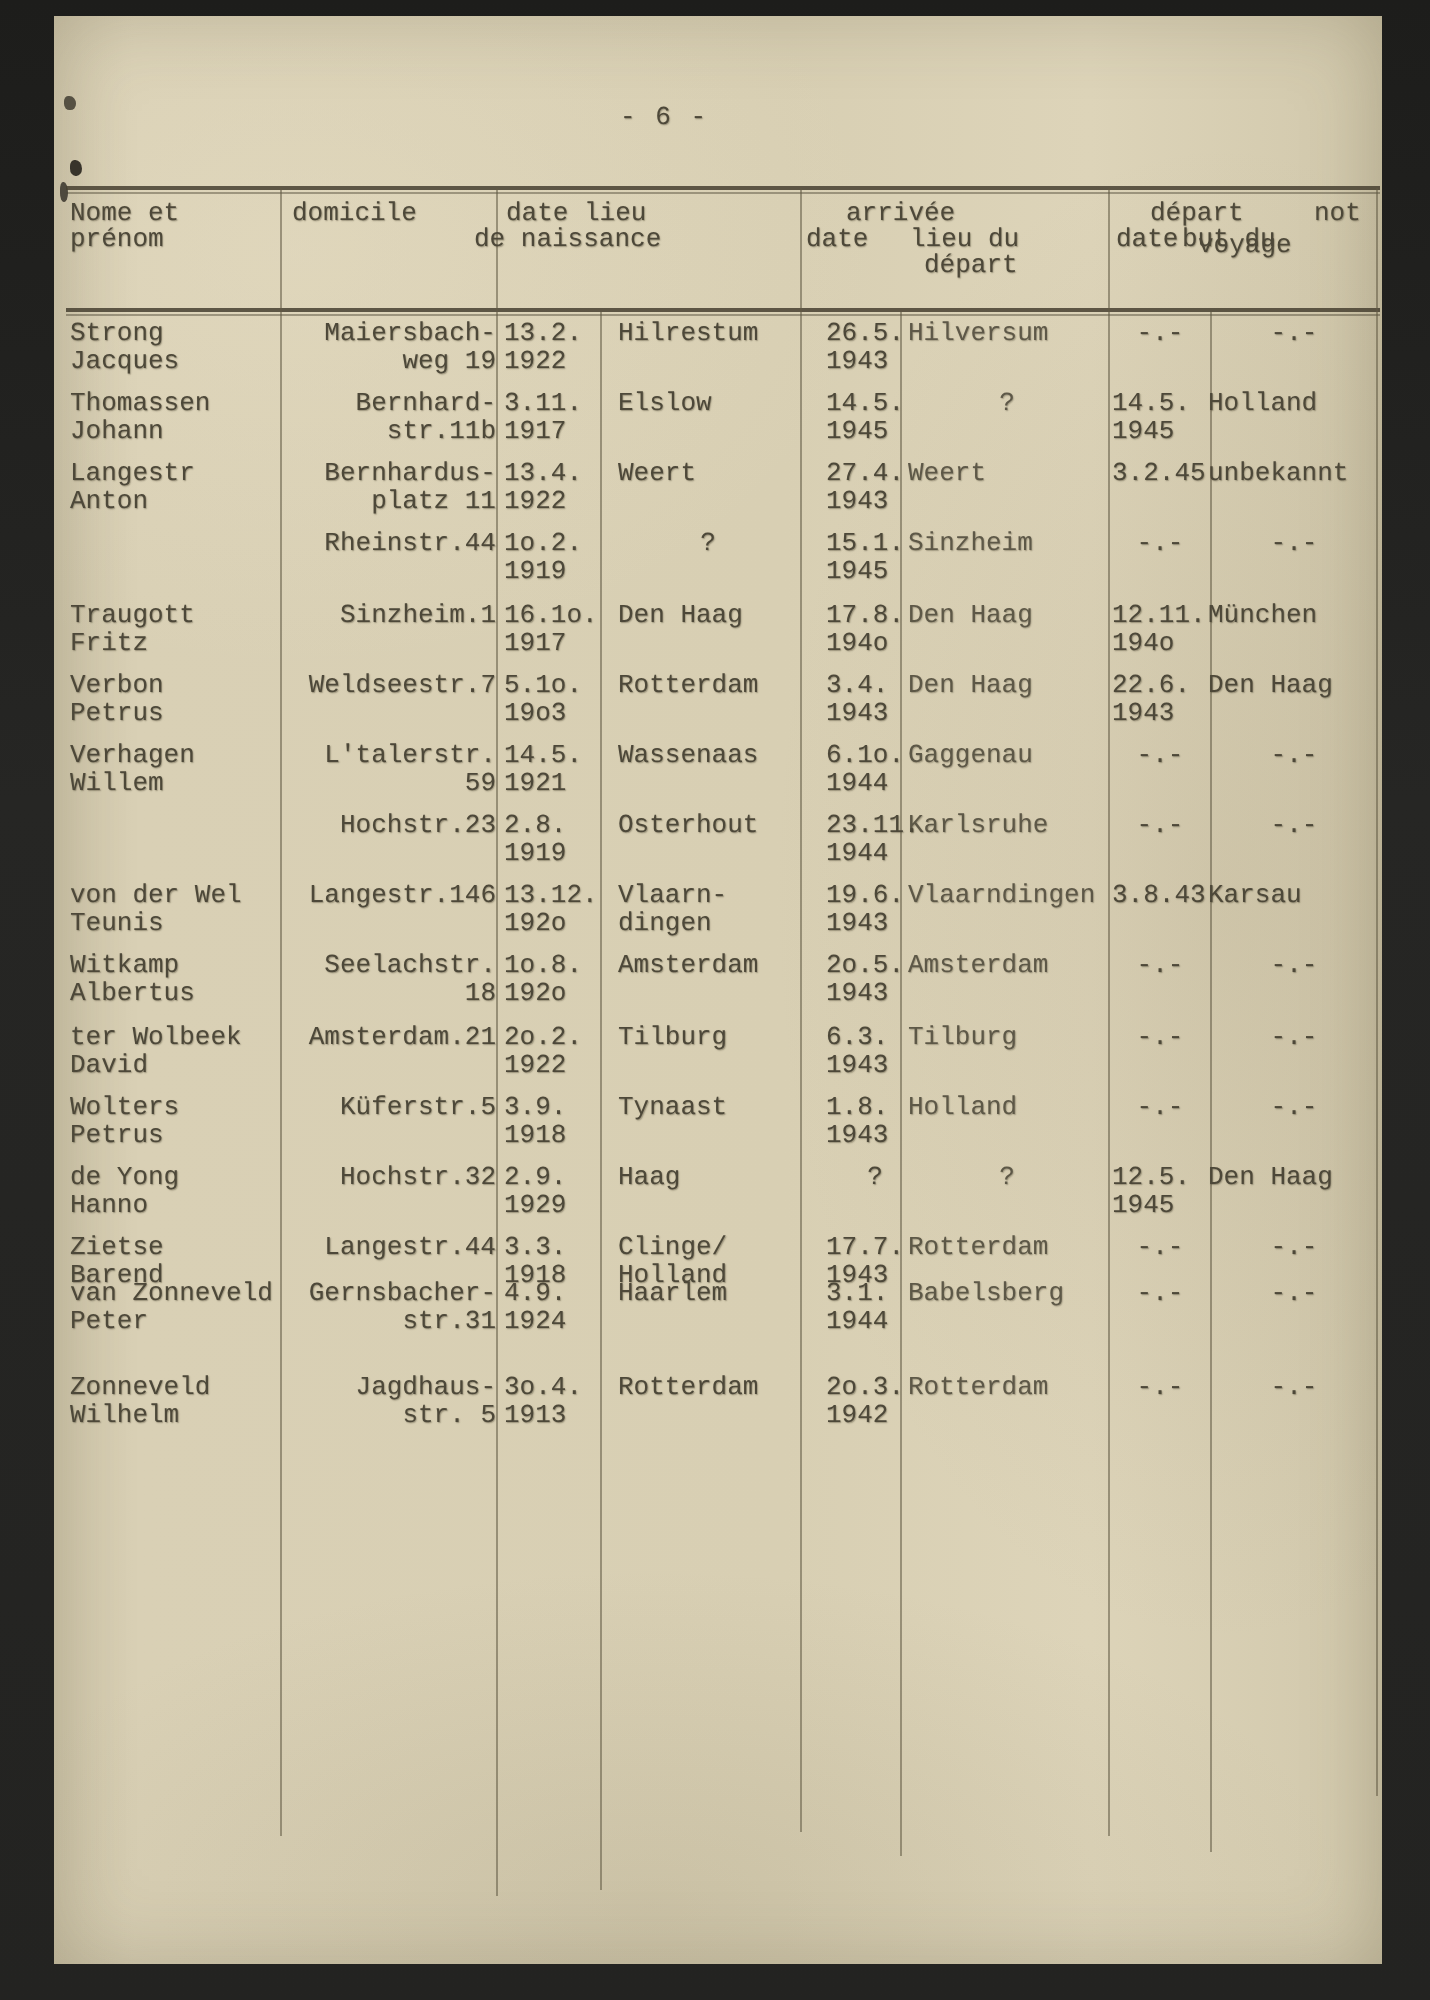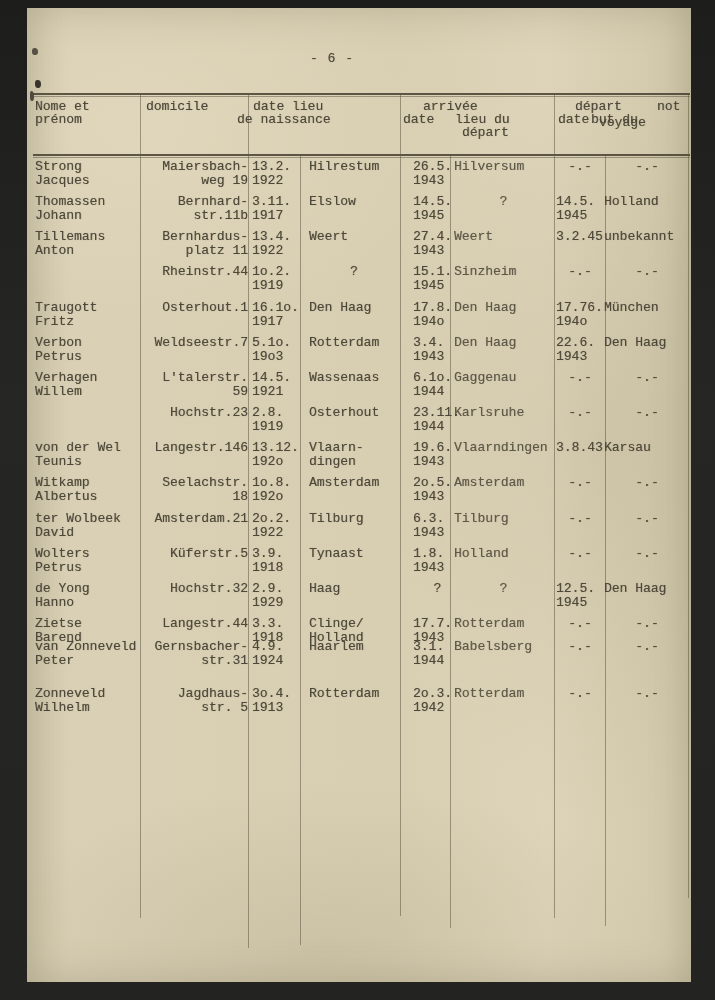--- a/index.html
+++ b/index.html
@@ -110,21 +110,21 @@
     <div class="cell c-bplace">Elslow</div>
     <div class="cell c-adate">14.5.
 1945</div>
     <div class="cell c-aplace ctr">?</div>
     <div class="cell c-ddate">14.5.
 1945</div>
     <div class="cell c-ddest">Holland</div>
   </div>
 
   <div class="row" style="top: 222px;">
-    <div class="cell c-name">Tillemans
+    <div class="cell c-name">Langestr
 Anton</div>
     <div class="cell c-dom">Bernhardus-
 platz 11</div>
     <div class="cell c-bdate">13.4.
 1922</div>
     <div class="cell c-bplace">Weert</div>
     <div class="cell c-adate">27.4.
 1943</div>
     <div class="cell c-aplace">Weert</div>
     <div class="cell c-ddate">3.2.45</div>
@@ -139,28 +139,28 @@
     <div class="cell c-adate">15.1.
 1945</div>
     <div class="cell c-aplace">Sinzheim</div>
     <div class="cell c-ddate ctr">-.-</div>
     <div class="cell c-ddest ctr">-.-</div>
   </div>
 
   <div class="row" style="top: 293px;">
     <div class="cell c-name">Traugott
 Fritz</div>
-    <div class="cell c-dom">Osterhout.1</div>
+    <div class="cell c-dom">Sinzheim.1</div>
     <div class="cell c-bdate">16.1o.
 1917</div>
     <div class="cell c-bplace">Den Haag</div>
     <div class="cell c-adate">17.8.
 194o</div>
     <div class="cell c-aplace">Den Haag</div>
-    <div class="cell c-ddate">17.76.
+    <div class="cell c-ddate">12.11.
 194o</div>
     <div class="cell c-ddest">München</div>
   </div>
 
   <div class="row" style="top: 328px;">
     <div class="cell c-name">Verbon
 Petrus</div>
     <div class="cell c-dom">Weldseestr.7</div>
     <div class="cell c-bdate">5.1o.
 19o3</div>

